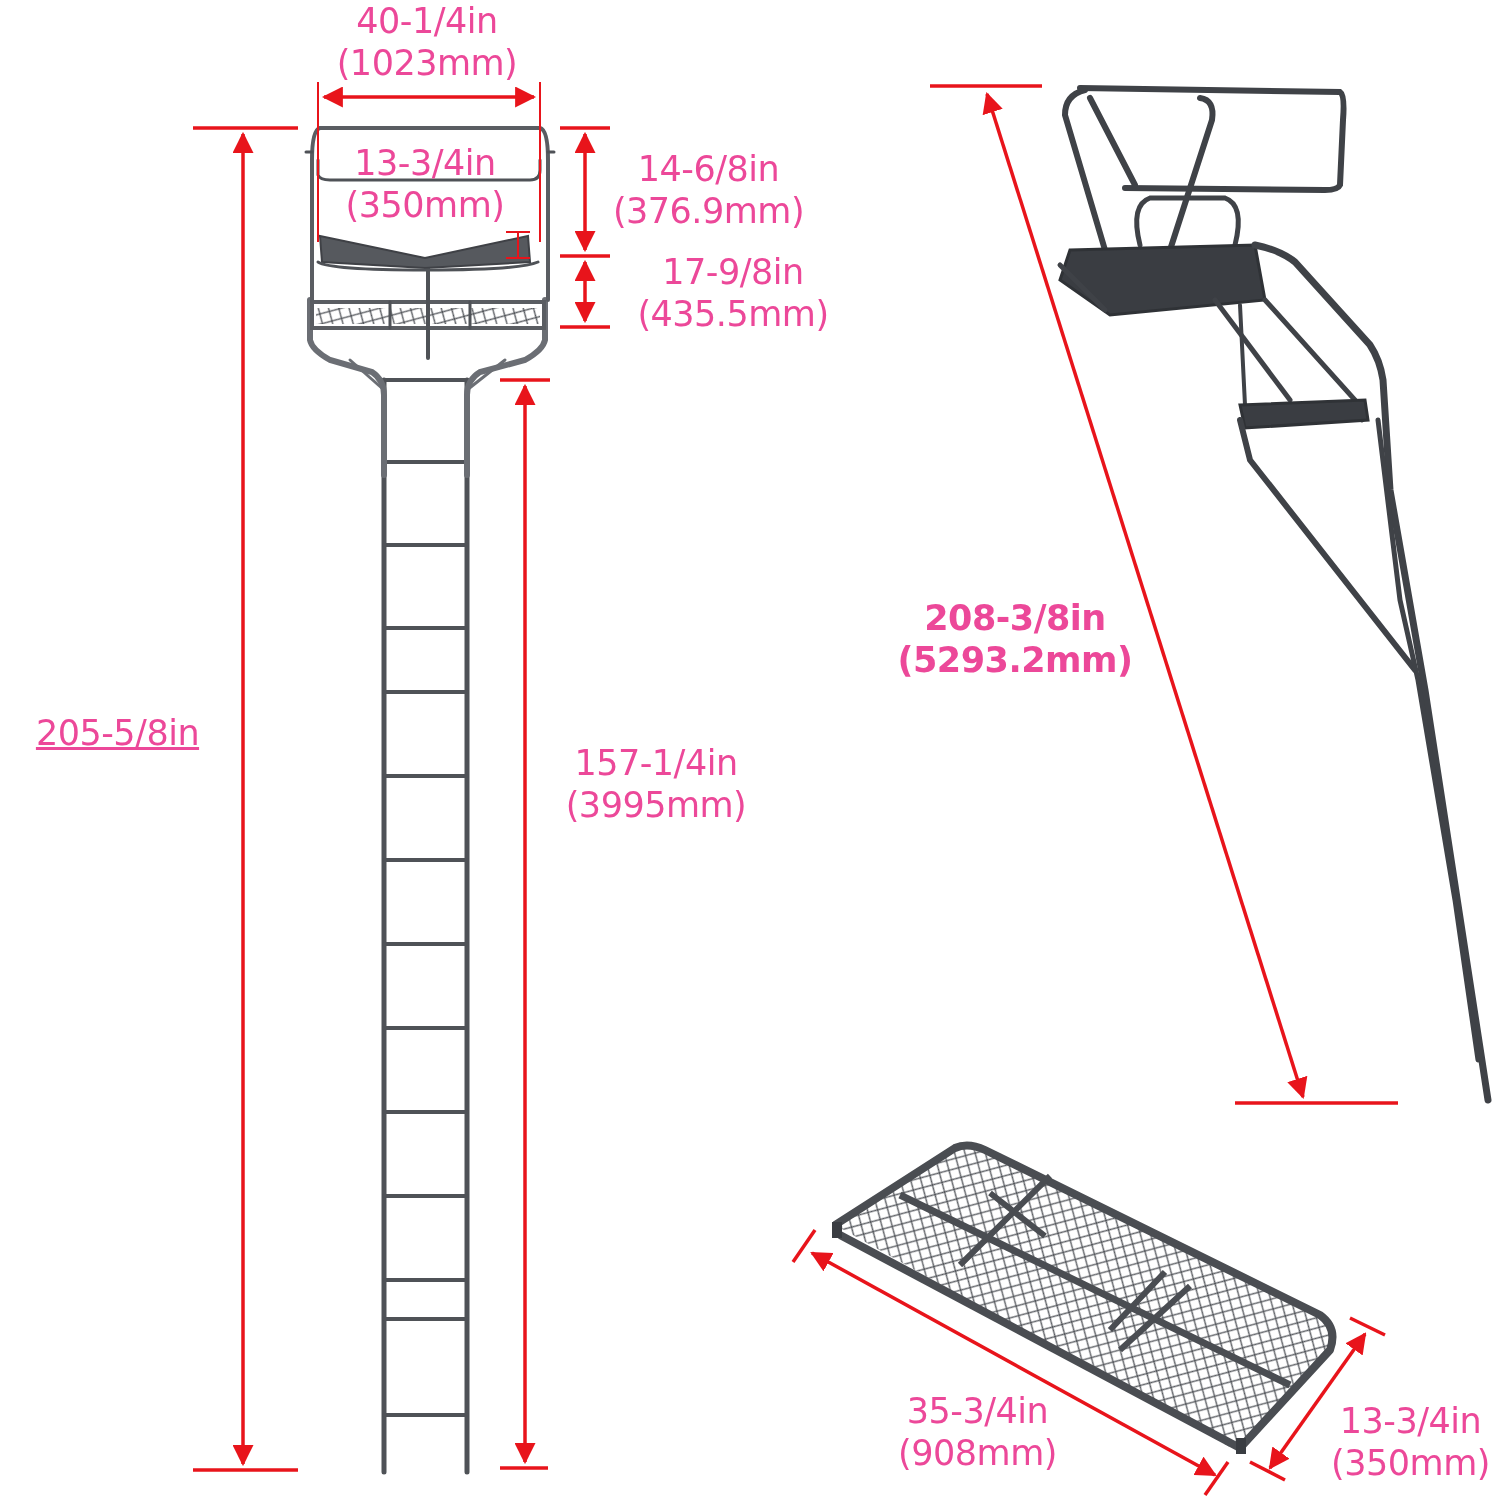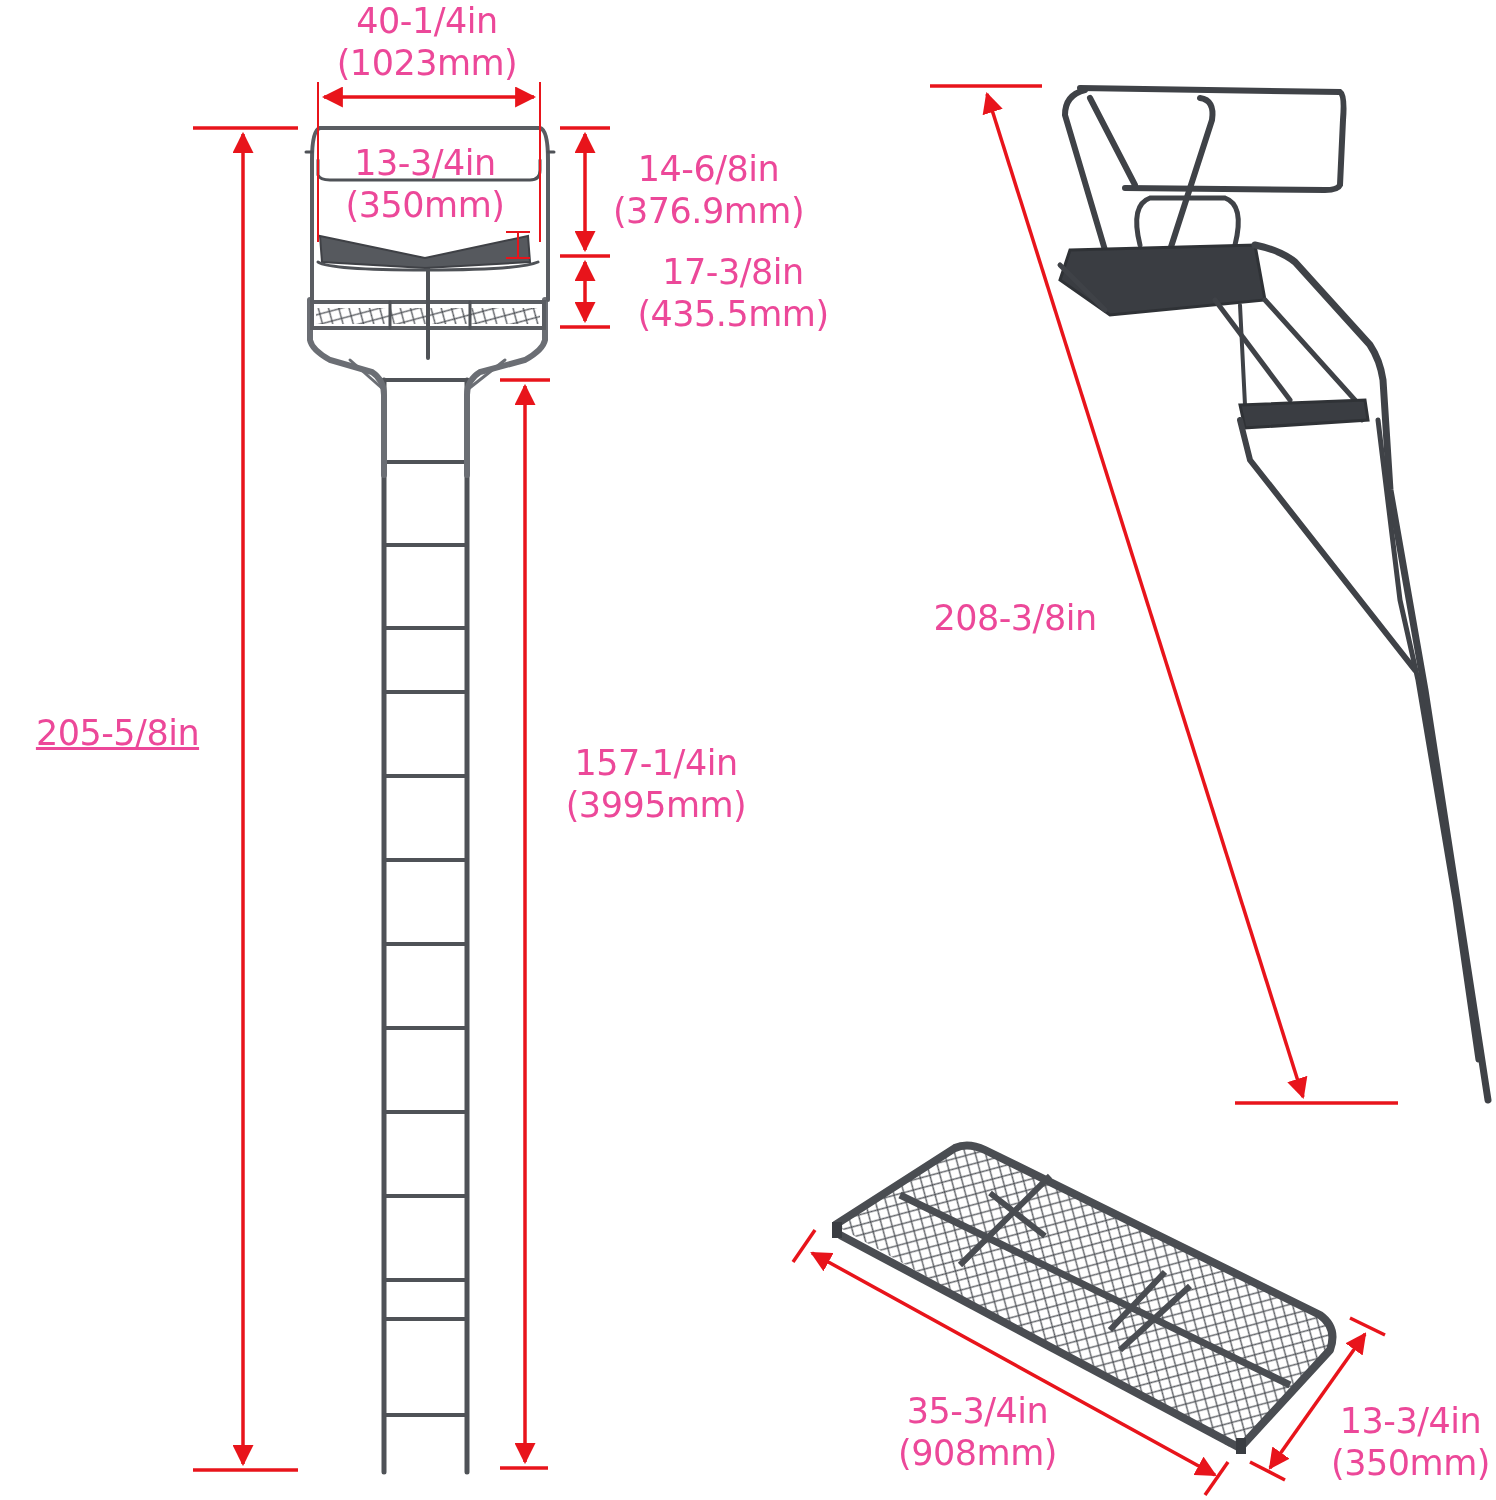--- a/index.html
+++ b/index.html
@@ -146,35 +146,36 @@
   <span>13-3/4in</span>
   <span>(350mm)</span>
 </div>
 
 <div class="lbl" style="left:606px; top:148px; width:205px;">
   <span>14-6/8in</span>
   <span>(376.9mm)</span>
 </div>
 
 <div class="lbl" style="left:628px; top:251px; width:210px;">
-  <span>17-3/8in</span>
+  <span>17-9/8in</span>
   <span>(435.5mm)</span>
 </div>
 
 <div class="lbl" style="left:0px; top:712px; width:235px;text-decoration:underline;">
   <span>205-5/8in</span>
 </div>
 
 <div class="lbl" style="left:552px; top:742px; width:208px;">
   <span>157-1/4in</span>
   <span>(3995mm)</span>
 </div>
 
-<div class="lbl" style="left:890px; top:597px; width:250px;">
+<div class="lbl" style="left:890px; top:597px; width:250px;font-weight:bold;">
   <span>208-3/8in</span>
+  <span>(5293.2mm)</span>
 </div>
 
 <div class="lbl" style="left:895px; top:1383px; width:165px;margin-top:7px;">
   <span>35-3/4in</span>
   <span>(908mm)</span>
 </div>
 
 <div class="lbl" style="left:1328px; top:1400px; width:165px;">
   <span>13-3/4in</span>
   <span>(350mm)</span>

